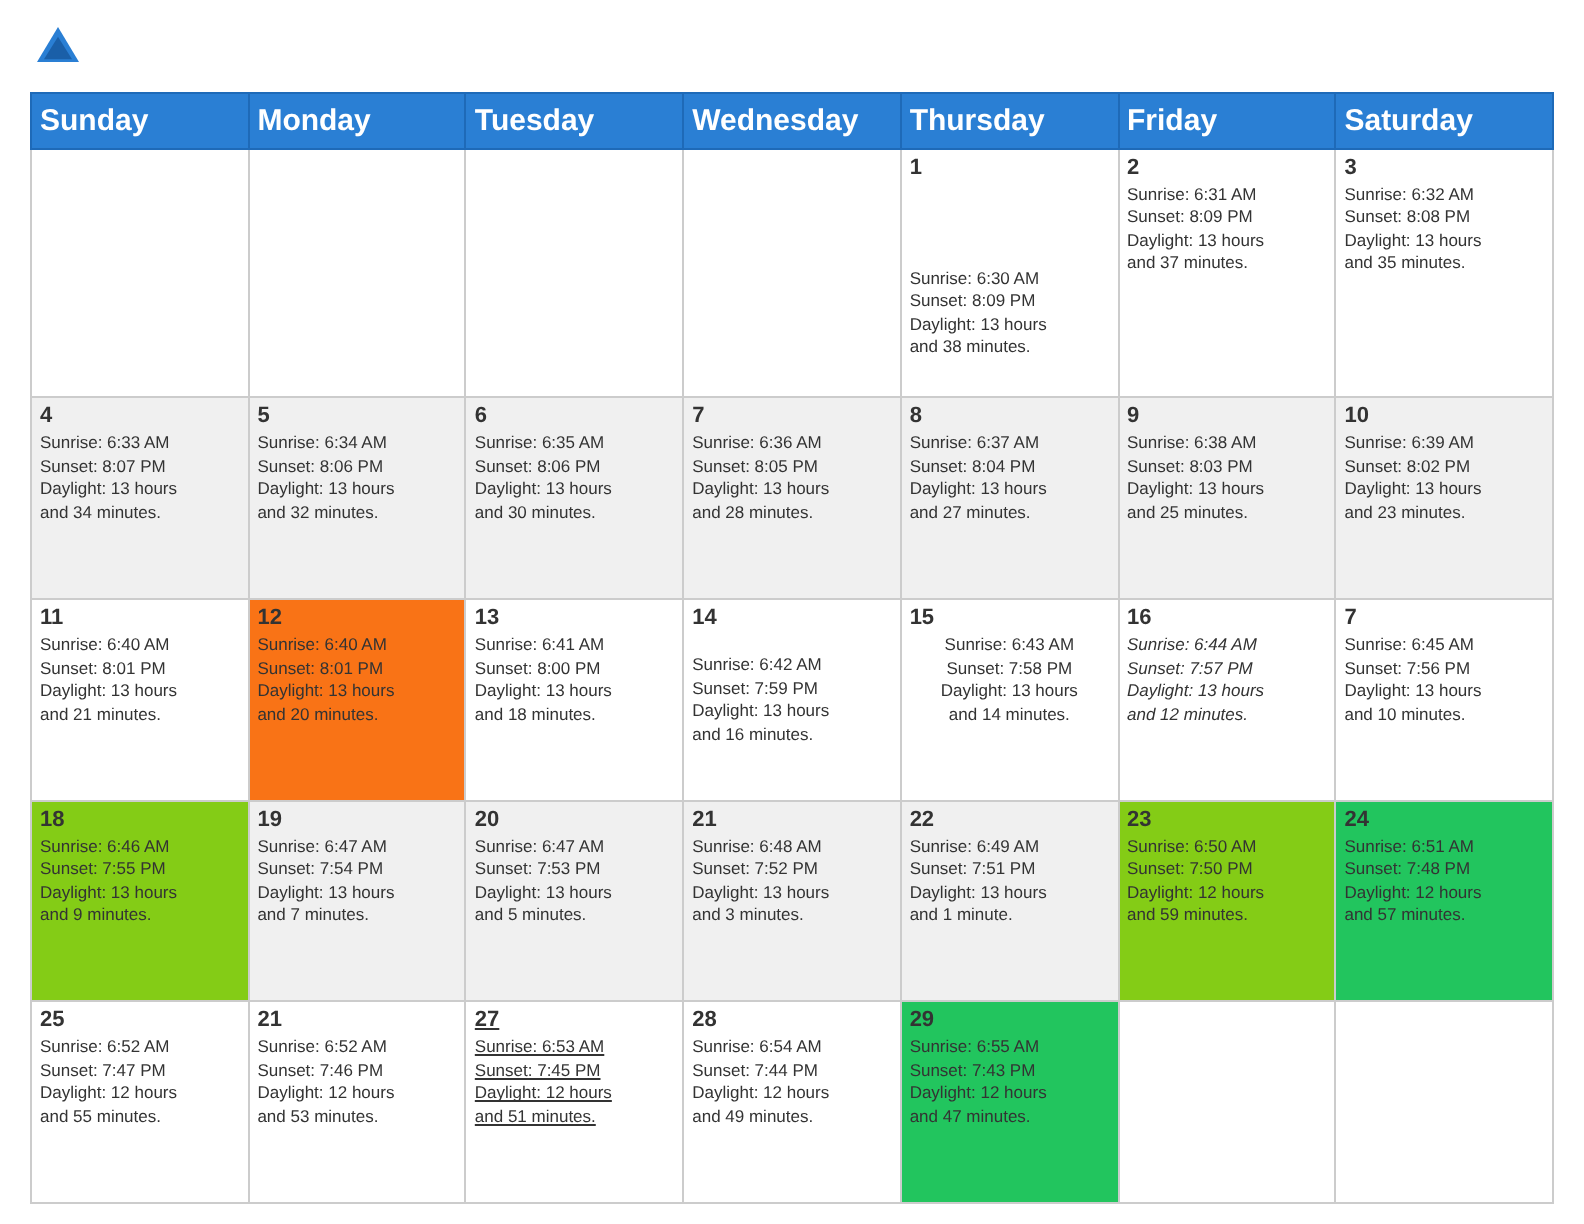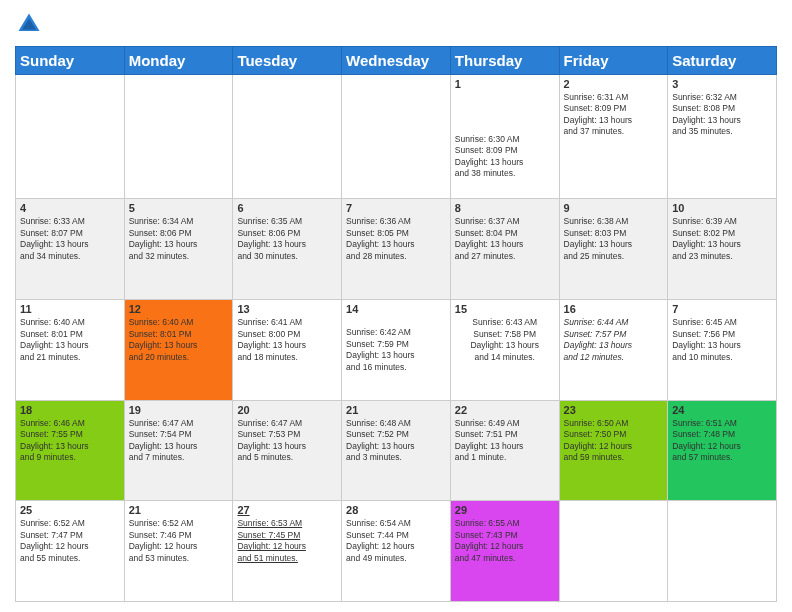--- a/index.html
+++ b/index.html
@@ -344,21 +344,21 @@
 Daylight: 12 hours
 and 51 minutes.</div>
           </td>
           <td style="background: rgb(255, 255, 255);">
             <span class="day-num">28</span>
             <div class="day-info" style="white-space: pre-line;">Sunrise: 6:54 AM
 Sunset: 7:44 PM
 Daylight: 12 hours
 and 49 minutes.</div>
           </td>
-          <td style="background: #d946ef;">
+          <td style="background: #22c55e;">
             <span class="day-num">29</span>
             <div class="day-info" style="white-space: pre-line;">Sunrise: 6:55 AM
 Sunset: 7:43 PM
 Daylight: 12 hours
 and 47 minutes.</div>
           </td>
           <td class="empty-cell"></td>
           <td class="empty-cell"></td>
         </tr>
       </tbody>

